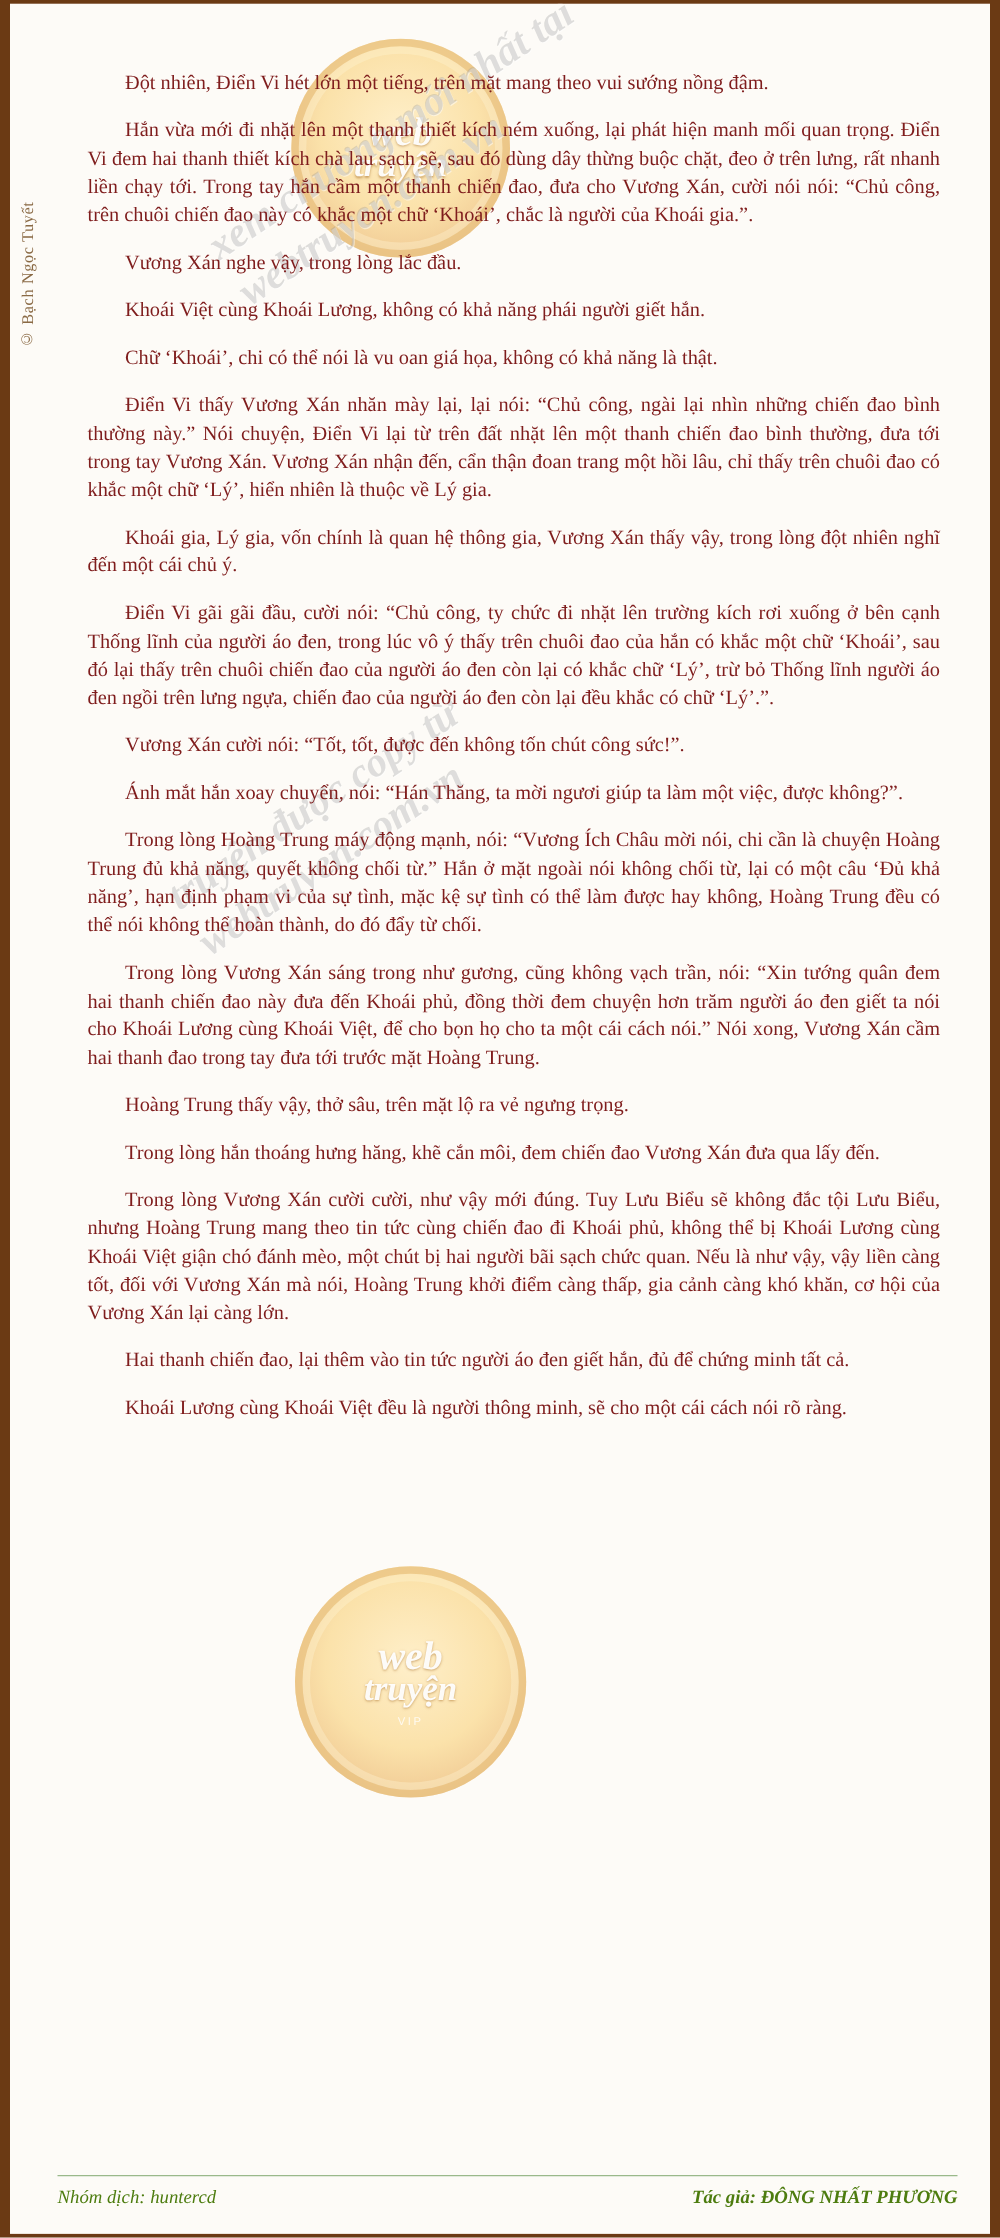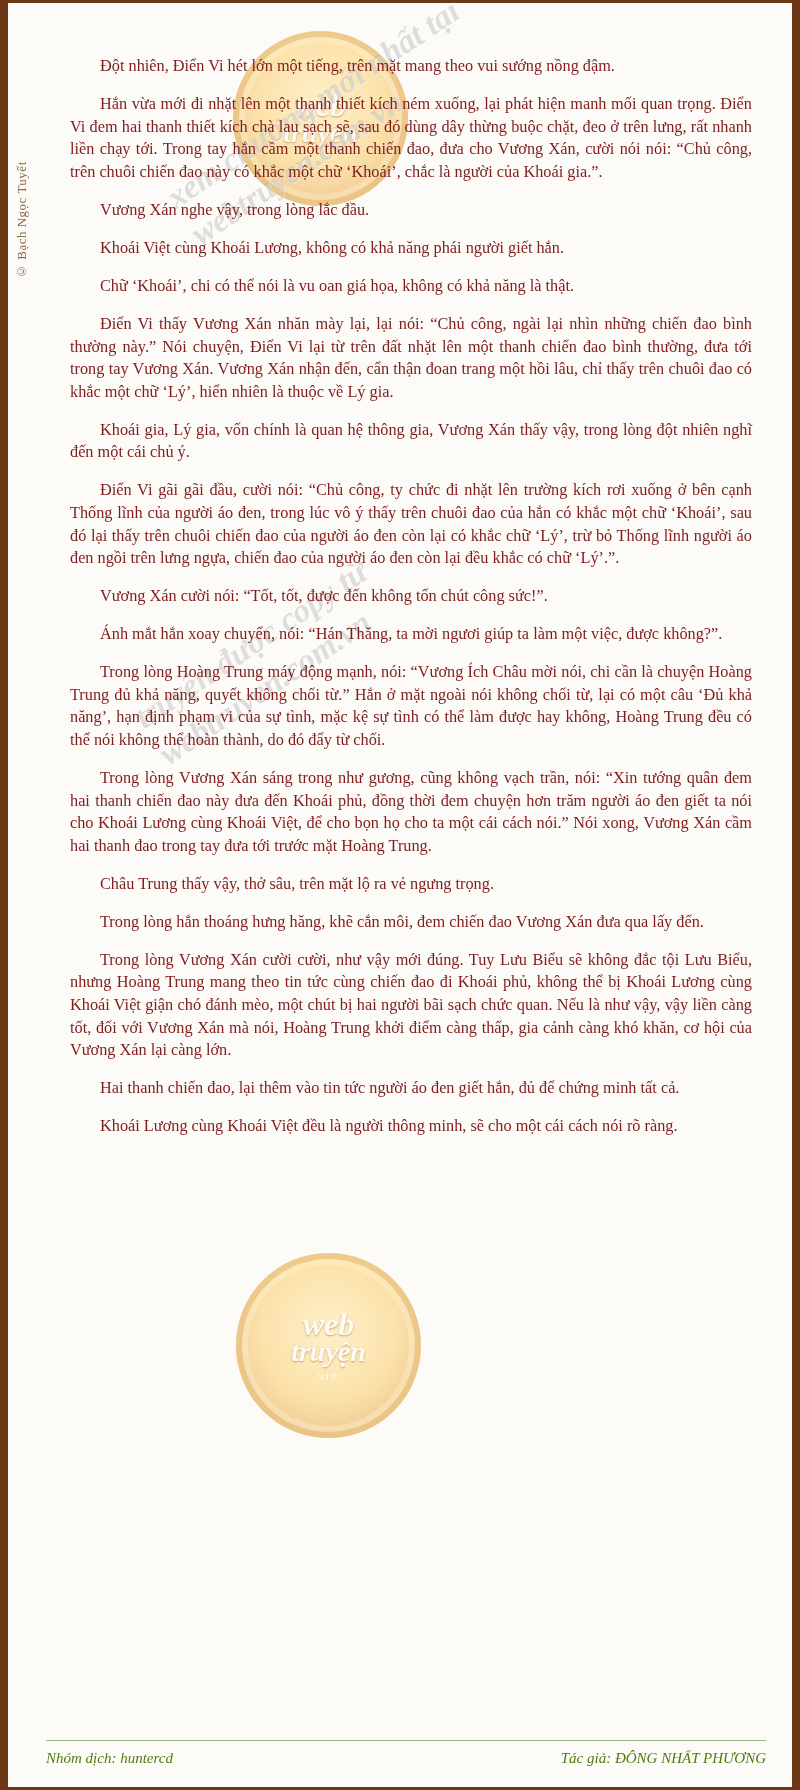--- a/index.html
+++ b/index.html
@@ -99,21 +99,21 @@
     height: 26px;
     display: flex;
     justify-content: space-between;
     align-items: center;
     font-family: "Liberation Serif", serif;
     font-style: italic;
     font-size: 15px;
     color: #4d7c0f;
     margin-top: 14px;
   }
-  .footer-right { font-weight: normal; }
+  .footer-right { font-weight: bold; }
 
   
   .wm-seal {
     position: absolute;
     border-radius: 50%;
     background: radial-gradient(circle at 50% 42%, rgba(255,236,190,0.80) 0%, rgba(250,216,140,0.72) 48%, rgba(236,180,95,0.62) 70%, rgba(214,146,60,0.55) 86%, rgba(182,110,35,0.45) 100%);
     box-shadow: inset 0 0 0 6px rgba(221,168,86,0.45), inset 0 0 0 12px rgba(255,245,215,0.35);
     display: flex;
     flex-direction: column;
     align-items: center;
@@ -220,21 +220,21 @@
       <p class="para">Vương Xán nghe vậy, trong lòng lắc đầu.</p>
       <p class="para">Khoái Việt cùng Khoái Lương, không có khả năng phái người giết hắn.</p>
       <p class="para">Chữ ‘Khoái’, chi có thể nói là vu oan giá họa, không có khả năng là thật.</p>
       <p class="para">Điển Vi thấy Vương Xán nhăn mày lại, lại nói: “Chủ công, ngài lại nhìn những chiến đao bình thường này.” Nói chuyện, Điển Vi lại từ trên đất nhặt lên một thanh chiến đao bình thường, đưa tới trong tay Vương Xán. Vương Xán nhận đến, cẩn thận đoan trang một hồi lâu, chỉ thấy trên chuôi đao có khắc một chữ ‘Lý’, hiển nhiên là thuộc về Lý gia.</p>
       <p class="para">Khoái gia, Lý gia, vốn chính là quan hệ thông gia, Vương Xán thấy vậy, trong lòng đột nhiên nghĩ đến một cái chủ ý.</p>
       <p class="para">Điển Vi gãi gãi đầu, cười nói: “Chủ công, ty chức đi nhặt lên trường kích rơi xuống ở bên cạnh Thống lĩnh của người áo đen, trong lúc vô ý thấy trên chuôi đao của hắn có khắc một chữ ‘Khoái’, sau đó lại thấy trên chuôi chiến đao của người áo đen còn lại có khắc chữ ‘Lý’, trừ bỏ Thống lĩnh người áo đen ngồi trên lưng ngựa, chiến đao của người áo đen còn lại đều khắc có chữ ‘Lý’.”.</p>
       <p class="para">Vương Xán cười nói: “Tốt, tốt, được đến không tốn chút công sức!”.</p>
       <p class="para">Ánh mắt hắn xoay chuyển, nói: “Hán Thăng, ta mời ngươi giúp ta làm một việc, được không?”.</p>
       <p class="para">Trong lòng Hoàng Trung máy động mạnh, nói: “Vương Ích Châu mời nói, chi cần là chuyện Hoàng Trung đủ khả năng, quyết không chối từ.” Hắn ở mặt ngoài nói không chối từ, lại có một câu ‘Đủ khả năng’, hạn định phạm vi của sự tình, mặc kệ sự tình có thể làm được hay không, Hoàng Trung đều có thể nói không thể hoàn thành, do đó đẩy từ chối.</p>
       <p class="para">Trong lòng Vương Xán sáng trong như gương, cũng không vạch trần, nói: “Xin tướng quân đem hai thanh chiến đao này đưa đến Khoái phủ, đồng thời đem chuyện hơn trăm người áo đen giết ta nói cho Khoái Lương cùng Khoái Việt, để cho bọn họ cho ta một cái cách nói.” Nói xong, Vương Xán cầm hai thanh đao trong tay đưa tới trước mặt Hoàng Trung.</p>
-      <p class="para">Châu Trung thấy vậy, thở sâu, trên mặt lộ ra vẻ ngưng trọng.</p>
+      <p class="para">Hoàng Trung thấy vậy, thở sâu, trên mặt lộ ra vẻ ngưng trọng.</p>
       <p class="para">Trong lòng hắn thoáng hưng hăng, khẽ cắn môi, đem chiến đao Vương Xán đưa qua lấy đến.</p>
       <p class="para">Trong lòng Vương Xán cười cười, như vậy mới đúng. Tuy Lưu Biểu sẽ không đắc tội Lưu Biểu, nhưng Hoàng Trung mang theo tin tức cùng chiến đao đi Khoái phủ, không thể bị Khoái Lương cùng Khoái Việt giận chó đánh mèo, một chút bị hai người bãi sạch chức quan. Nếu là như vậy, vậy liền càng tốt, đối với Vương Xán mà nói, Hoàng Trung khởi điểm càng thấp, gia cảnh càng khó khăn, cơ hội của Vương Xán lại càng lớn.</p>
       <p class="para">Hai thanh chiến đao, lại thêm vào tin tức người áo đen giết hắn, đủ để chứng minh tất cả.</p>
       <p class="para">Khoái Lương cùng Khoái Việt đều là người thông minh, sẽ cho một cái cách nói rõ ràng.</p>
     </div>
 
     <div class="footer-rule"></div>
     <div class="footer">
       <div class="footer-left">Nhóm dịch: huntercd</div>
       <div class="footer-right">Tác giả: ĐÔNG NHẤT PHƯƠNG</div>

